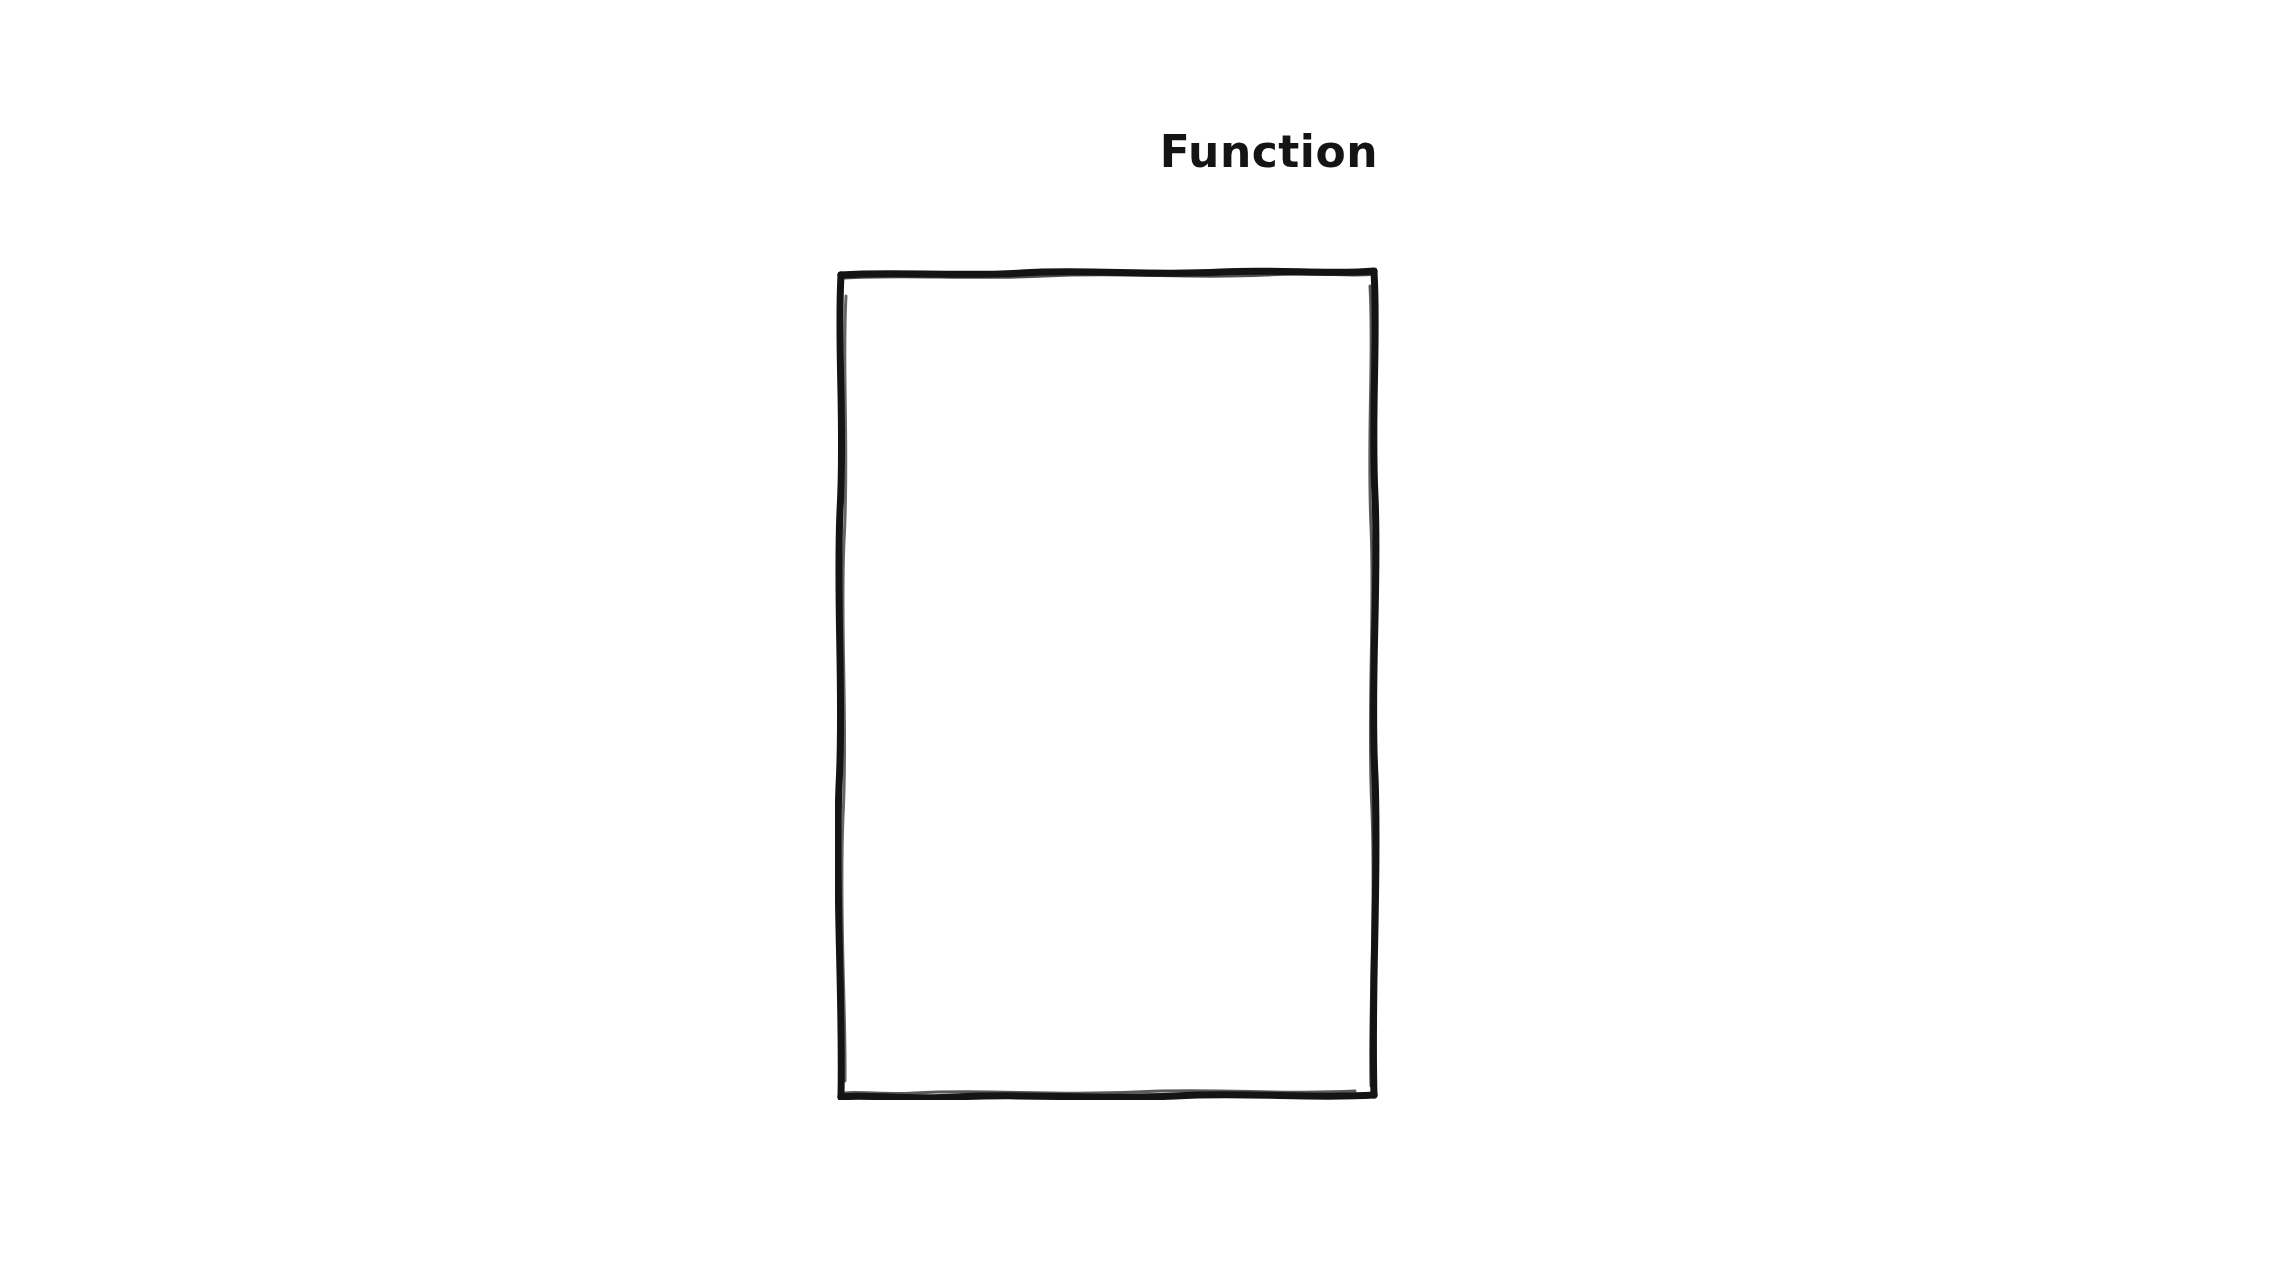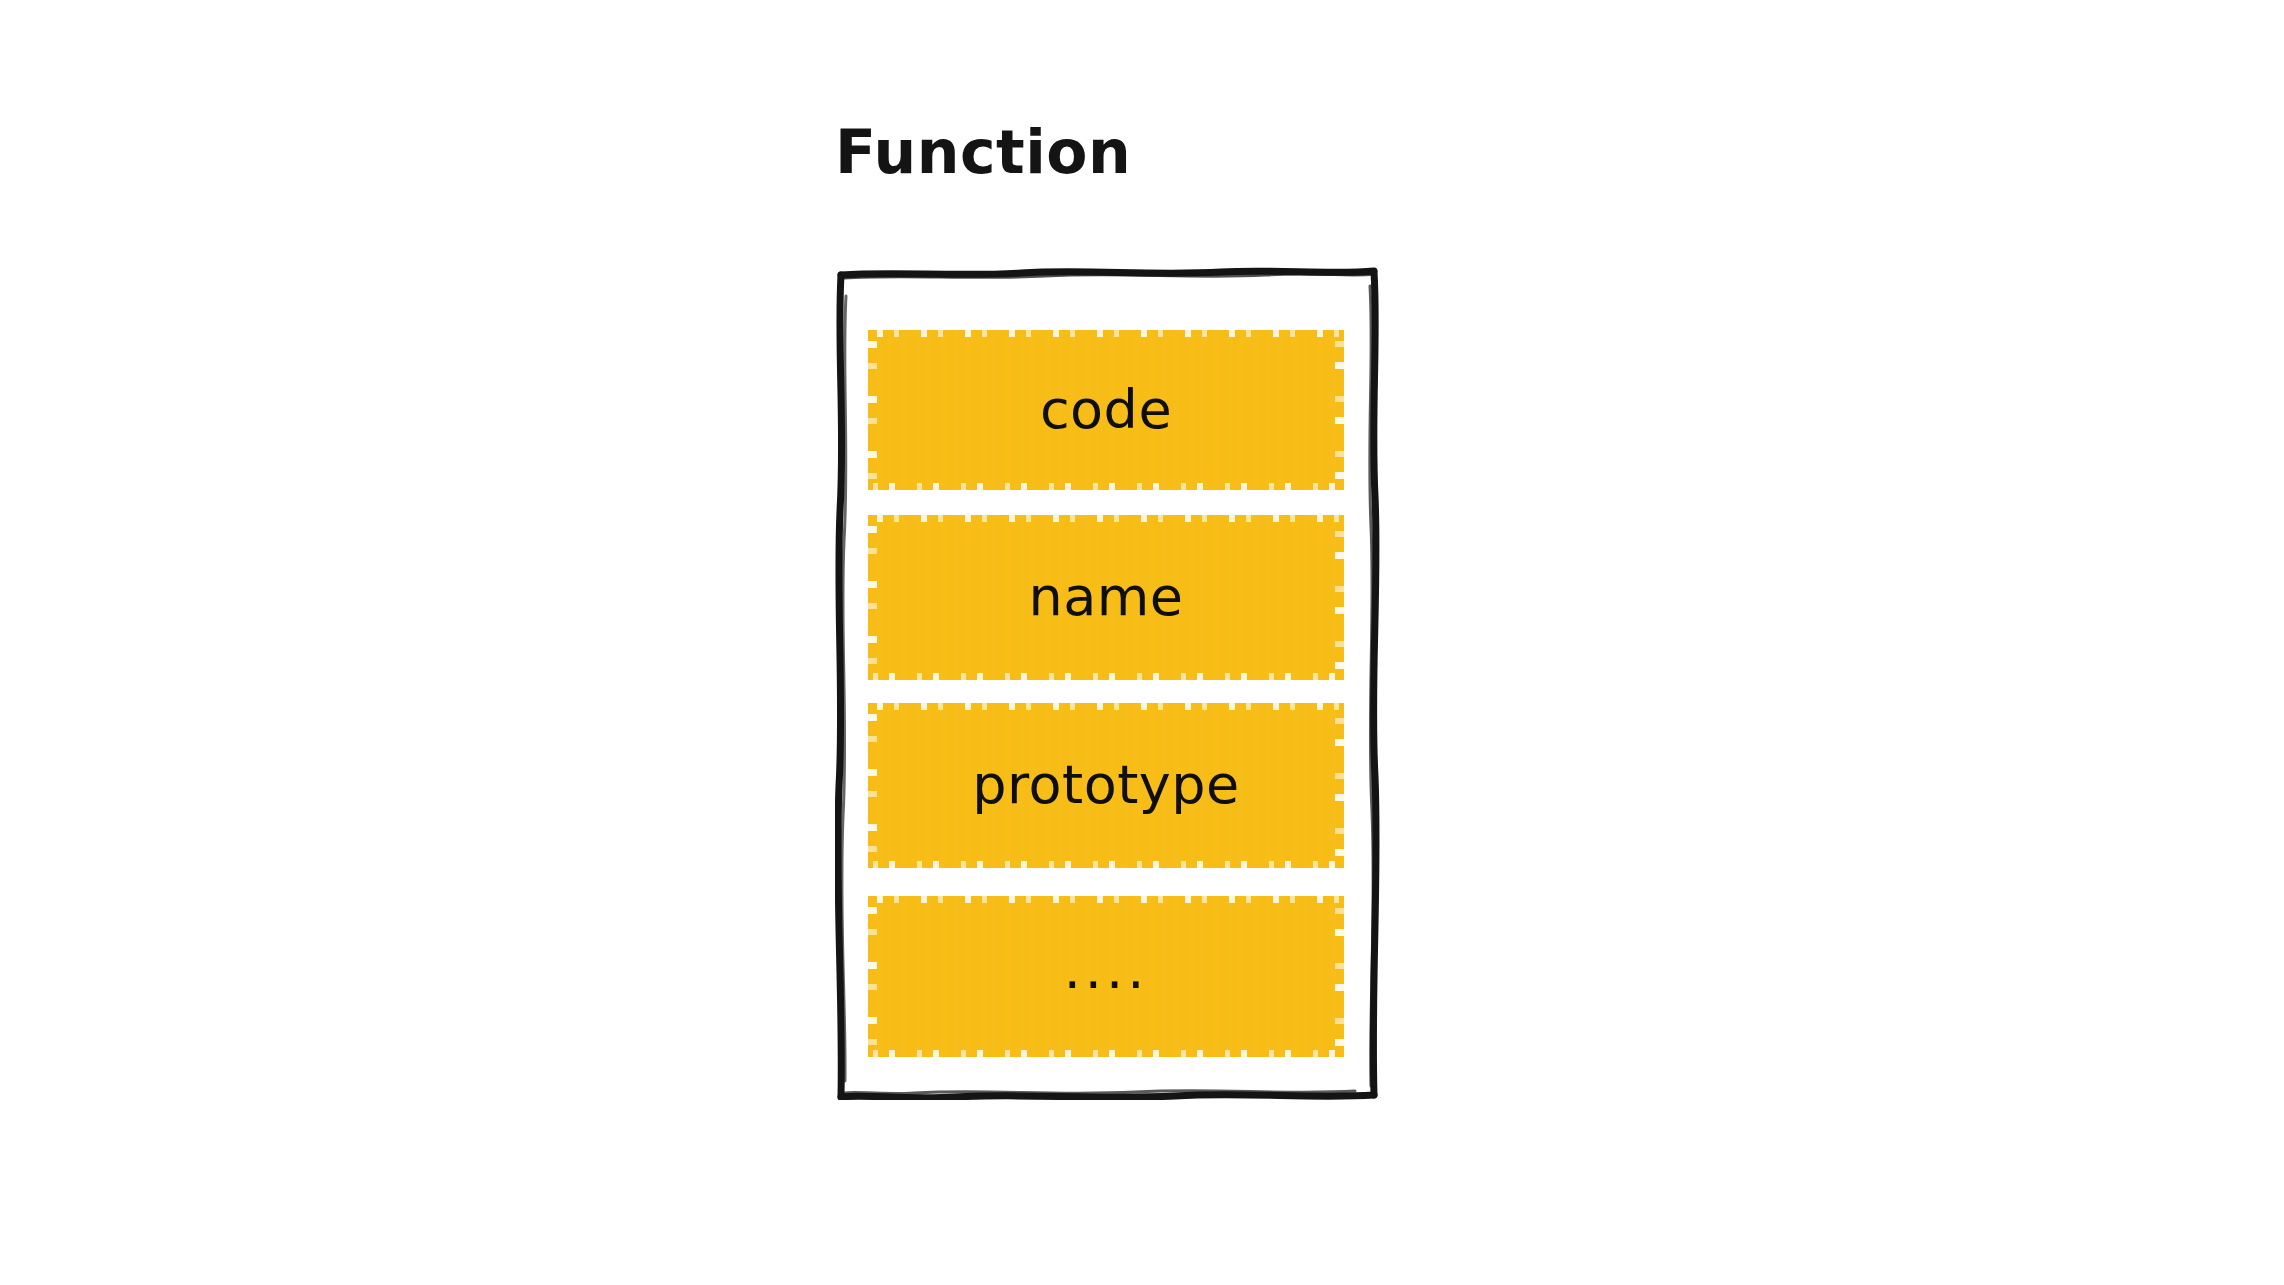--- a/index.html
+++ b/index.html
@@ -25,24 +25,24 @@
     height: 1285px;
     background: #ffffff;
   }
 
   
   #diagram-title {
     position: absolute;
     left: 835px;
     top: 116px;
     width: 543px;
-    text-align: left;
+    text-align: right;
     font-family: "DejaVu Sans", sans-serif;
     font-weight: 700;
-    font-size: 60px;
+    font-size: 44px;
     line-height: 72px;
     letter-spacing: 0.5px;
     color: #141414;
     white-space: nowrap;
     user-select: none;
   }
 
   
   #object-box {
     position: absolute;
@@ -177,41 +177,14 @@
         <path d="M535 20 C 539 90, 532 170, 536 260 C 540 350, 532 450, 537 545 C 541 650, 534 750, 536 820" stroke-width="3" opacity="0.7"></path>
 
         <path d="M539 829 C 480 833, 410 826, 340 830 C 260 834, 190 827, 120 831 C 70 834, 30 828, 6 831" stroke-width="7"></path>
         <path d="M520 825 C 450 829, 380 822, 300 826 C 220 830, 150 823, 80 827 C 45 829, 20 825, 10 827" stroke-width="3" opacity="0.7"></path>
 
         <path d="M6 9 C 2 80, 10 160, 5 245 C 1 335, 9 430, 4 520 C 0 620, 8 730, 6 831" stroke-width="7"></path>
         <path d="M11 30 C 7 100, 14 190, 9 275 C 5 365, 13 460, 8 550 C 4 650, 11 745, 10 815" stroke-width="3" opacity="0.65"></path>
       </g>
     </svg>
 
-    <div id="slot-stack">
-
-      <div class="slot slot-0">
-        <span class="slot-edge-l"></span>
-        <span class="slot-edge-r"></span>
-        <span class="slot-label">code</span>
-      </div>
-
-      <div class="slot slot-1">
-        <span class="slot-edge-l"></span>
-        <span class="slot-edge-r"></span>
-        <span class="slot-label">name</span>
-      </div>
-
-      <div class="slot slot-2">
-        <span class="slot-edge-l"></span>
-        <span class="slot-edge-r"></span>
-        <span class="slot-label">prototype</span>
-      </div>
-
-      <div class="slot slot-3">
-        <span class="slot-edge-l"></span>
-        <span class="slot-edge-r"></span>
-        <span class="slot-label is-ellipsis">....</span>
-      </div>
-
-    </div>
   </div>
 </div>
 
 </body></html>

